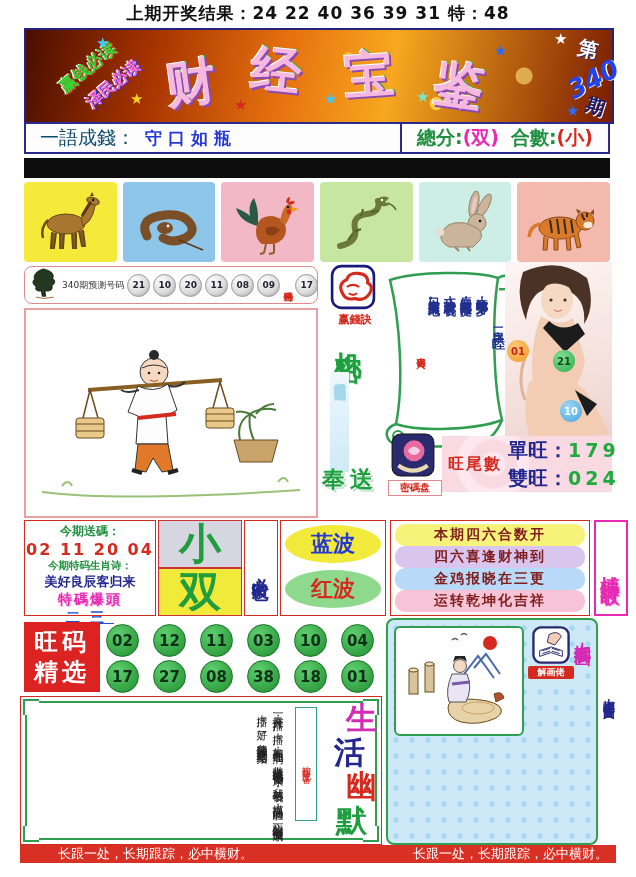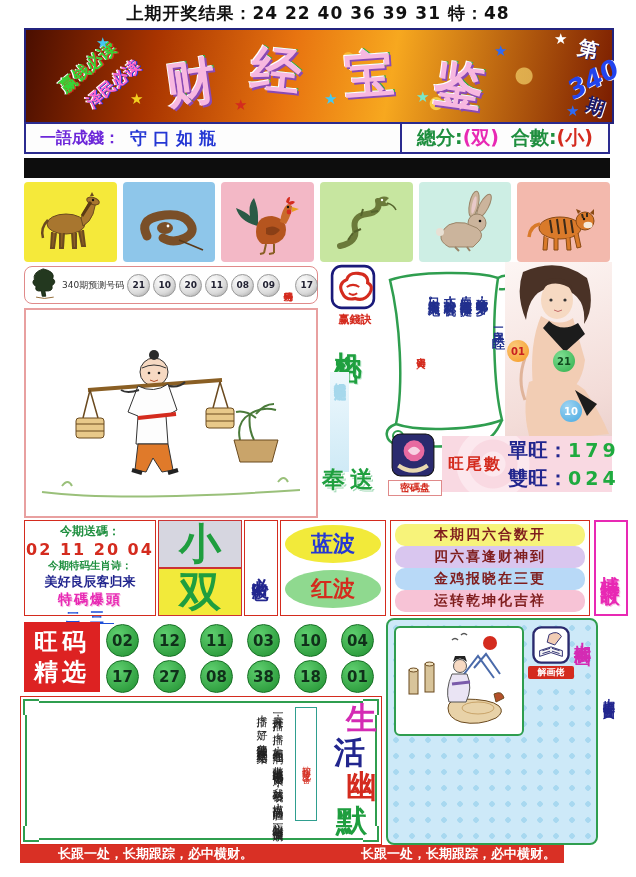--- a/index.html
+++ b/index.html
@@ -26,21 +26,21 @@
   .tc3{left:408px;top:22px;transform:rotate(8deg);}
   .star{font-size:15px;line-height:1;}
   .issue-prefix{left:552px;top:6px;color:#fff;font-size:20px;font-weight:bold;text-shadow:1px 1px 0 #23237e;transform:rotate(14deg);}
   .issue-number{left:540px;top:34px;color:#2244ee;font-size:26px;font-weight:bold;font-style:italic;transform:rotate(-28deg);text-shadow:1px 1px 0 #fff;}
   .issue-suffix{left:560px;top:64px;color:#1a1a6e;font-size:19px;font-weight:bold;transform:rotate(18deg);text-shadow:1px 1px 0 #fff;}
 
   
   .motto{left:24px;top:122px;width:586px;height:32px;border:2px solid #2b2b8f;display:flex;background:#fdfdfd;box-sizing:border-box;}
   .motto-left{flex:0 0 360px;border-right:2px solid #2b2b8f;display:flex;align-items:center;padding-left:14px;gap:10px;}
   .motto-right{flex:1;display:flex;align-items:center;justify-content:center;gap:12px;}
-  .motto-label{color:#6d28d9;font-size:16px;font-weight:bold;}
+  .motto-label{color:#0c4a6e;font-size:19px;font-weight:normal;}
   .motto-value{color:#2437d4;font-size:17px;font-weight:bold;letter-spacing:6px;font-family:"DejaVu Serif","Liberation Serif",serif;}
   .total-label,.sum-label{color:#1f8f3f;font-size:19px;font-weight:bold;}
   .total-value{color:#e829b4;font-size:19px;font-weight:bold;}
   .sum-value{color:#d42b1e;font-size:19px;font-weight:bold;}
 
   .black-bar{left:24px;top:158px;width:586px;height:20px;background:#0d0d0d;}
 
   
   .zodiac-row{left:24px;top:182px;width:586px;height:80px;display:flex;gap:6px;}
   .zodiac-cell{flex:1;border-radius:4px;display:flex;align-items:center;justify-content:center;}
@@ -146,21 +146,21 @@
     background-color:#cde9f8;
     background-image:radial-gradient(#a8d8f0 2.5px, transparent 3px);
     background-size:16px 16px;}
   .last-cartoon{position:absolute;left:394px;top:626px;width:130px;height:110px;background:#fff;border:2px solid #2f9e4f;border-radius:6px;box-sizing:border-box;}
   .explain-icon{left:532px;top:626px;width:38px;height:38px;}
   .explain-icon-label{left:528px;top:666px;width:46px;text-align:center;background:#d42b1e;color:#fff;font-size:9px;font-weight:bold;border-radius:2px;}
   .last-title{left:572px;top:628px;writing-mode:vertical-rl;color:#d42bb4;font-size:17px;font-weight:bold;letter-spacing:3px;}
   .last-side-note{left:600px;top:688px;writing-mode:vertical-rl;color:#22268e;font-size:12px;font-weight:bold;letter-spacing:2px;}
 
   
-  .footer{left:20px;top:845px;width:544px;height:18px;background:#d93025;color:#fff;font-size:13px;font-weight:bold;display:flex;align-items:center;}
+  .footer{left:20px;top:845px;width:596px;height:18px;background:#d93025;color:#fff;font-size:13px;font-weight:normal;display:flex;align-items:center;}
   .footer .fl{margin-left:38px;}
   .footer .fr{margin-left:auto;margin-right:8px;}
 </style>
 </head>
 <body>
 
 <div class="page">
 
   <div class="abs top-strip">上期开奖结果：24 22 40 36 39 31 特：48</div>
 

